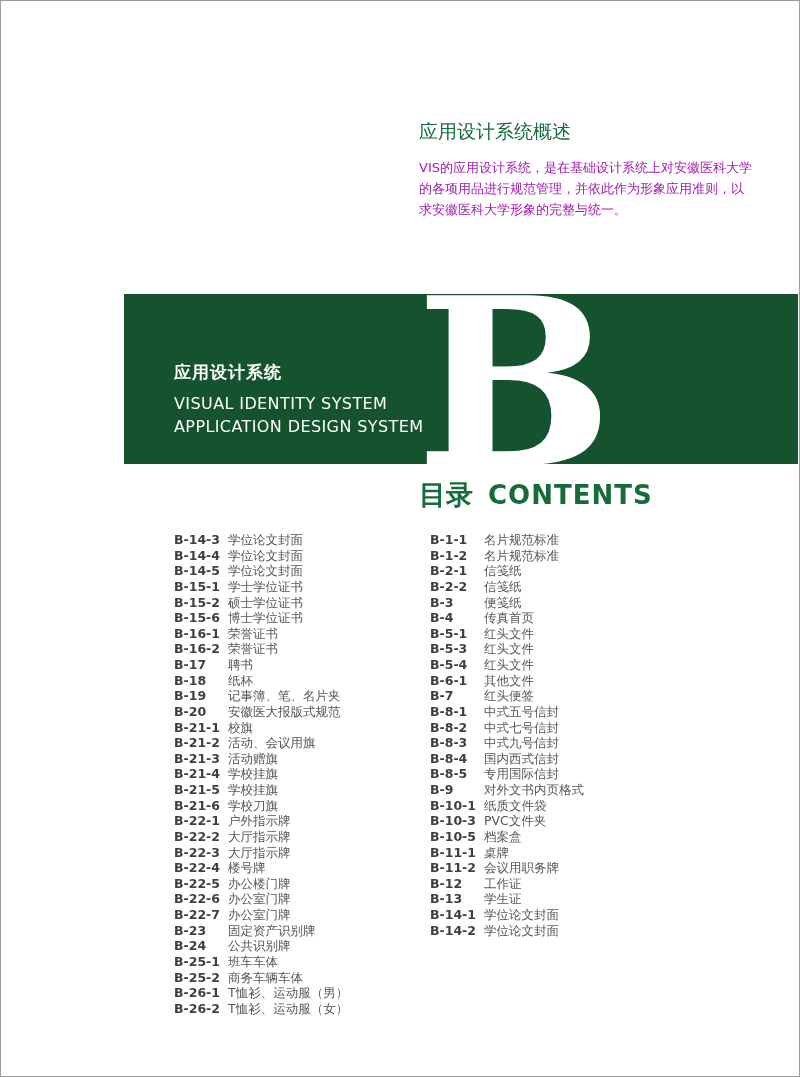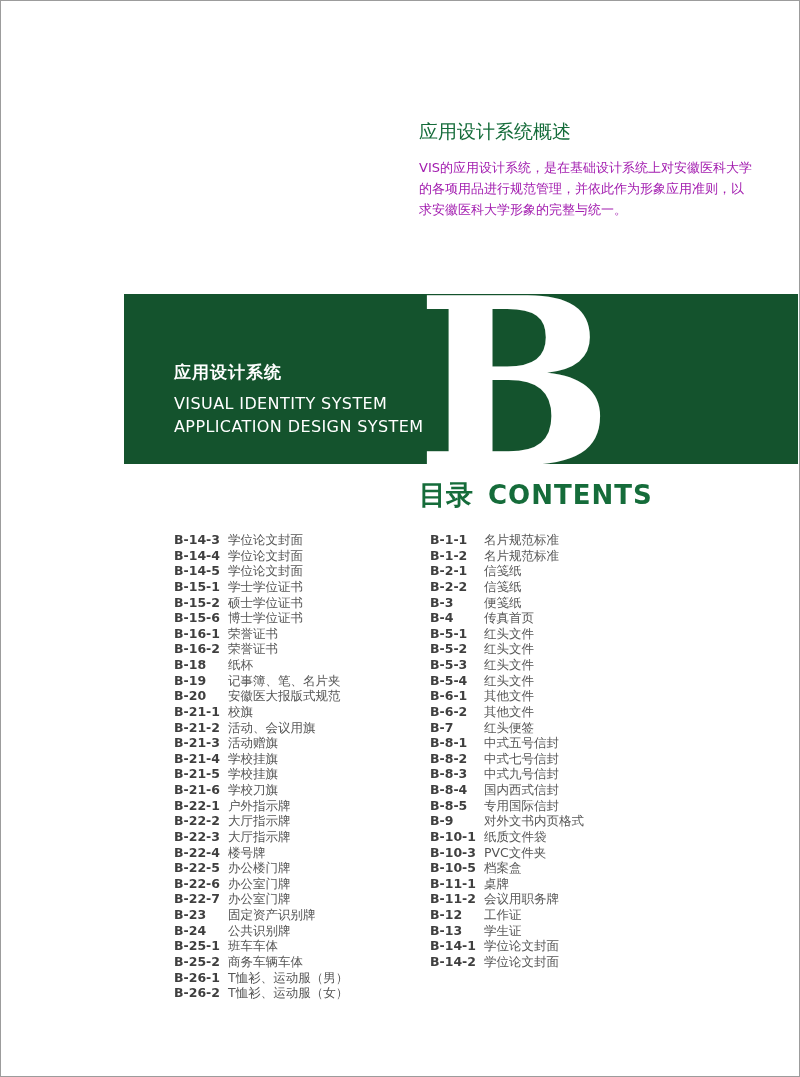--- a/index.html
+++ b/index.html
@@ -115,20 +115,21 @@
 
   <div class="toc-col" id="toc-left">
       <div class="toc-row"><span class="toc-code">B-14-3</span><span class="toc-label">学位论文封面</span></div>
       <div class="toc-row"><span class="toc-code">B-14-4</span><span class="toc-label">学位论文封面</span></div>
       <div class="toc-row"><span class="toc-code">B-14-5</span><span class="toc-label">学位论文封面</span></div>
       <div class="toc-row"><span class="toc-code">B-15-1</span><span class="toc-label">学士学位证书</span></div>
       <div class="toc-row"><span class="toc-code">B-15-2</span><span class="toc-label">硕士学位证书</span></div>
       <div class="toc-row"><span class="toc-code">B-15-6</span><span class="toc-label">博士学位证书</span></div>
       <div class="toc-row"><span class="toc-code">B-16-1</span><span class="toc-label">荣誉证书</span></div>
       <div class="toc-row"><span class="toc-code">B-16-2</span><span class="toc-label">荣誉证书</span></div>
+      <div class="toc-row"><span class="toc-code">B-17</span><span class="toc-label">聘书</span></div>
       <div class="toc-row"><span class="toc-code">B-18</span><span class="toc-label">纸杯</span></div>
       <div class="toc-row"><span class="toc-code">B-19</span><span class="toc-label">记事簿、笔、名片夹</span></div>
       <div class="toc-row"><span class="toc-code">B-20</span><span class="toc-label">安徽医大报版式规范</span></div>
       <div class="toc-row"><span class="toc-code">B-21-1</span><span class="toc-label">校旗</span></div>
       <div class="toc-row"><span class="toc-code">B-21-2</span><span class="toc-label">活动、会议用旗</span></div>
       <div class="toc-row"><span class="toc-code">B-21-3</span><span class="toc-label">活动赠旗</span></div>
       <div class="toc-row"><span class="toc-code">B-21-4</span><span class="toc-label">学校挂旗</span></div>
       <div class="toc-row"><span class="toc-code">B-21-5</span><span class="toc-label">学校挂旗</span></div>
       <div class="toc-row"><span class="toc-code">B-21-6</span><span class="toc-label">学校刀旗</span></div>
       <div class="toc-row"><span class="toc-code">B-22-1</span><span class="toc-label">户外指示牌</span></div>
@@ -146,25 +147,23 @@
       <div class="toc-row"><span class="toc-code">B-26-2</span><span class="toc-label">T恤衫、运动服（女）</span></div>
     </div>
   <div class="toc-col" id="toc-right">
       <div class="toc-row"><span class="toc-code">B-1-1</span><span class="toc-label">名片规范标准</span></div>
       <div class="toc-row"><span class="toc-code">B-1-2</span><span class="toc-label">名片规范标准</span></div>
       <div class="toc-row"><span class="toc-code">B-2-1</span><span class="toc-label">信笺纸</span></div>
       <div class="toc-row"><span class="toc-code">B-2-2</span><span class="toc-label">信笺纸</span></div>
       <div class="toc-row"><span class="toc-code">B-3</span><span class="toc-label">便笺纸</span></div>
       <div class="toc-row"><span class="toc-code">B-4</span><span class="toc-label">传真首页</span></div>
       <div class="toc-row"><span class="toc-code">B-5-1</span><span class="toc-label">红头文件</span></div>
-      <div class="toc-row"><span class="toc-code">B-5-2</span><span class="toc-label">红头文件</span></div>
       <div class="toc-row"><span class="toc-code">B-5-3</span><span class="toc-label">红头文件</span></div>
       <div class="toc-row"><span class="toc-code">B-5-4</span><span class="toc-label">红头文件</span></div>
       <div class="toc-row"><span class="toc-code">B-6-1</span><span class="toc-label">其他文件</span></div>
-      <div class="toc-row"><span class="toc-code">B-6-2</span><span class="toc-label">其他文件</span></div>
       <div class="toc-row"><span class="toc-code">B-7</span><span class="toc-label">红头便签</span></div>
       <div class="toc-row"><span class="toc-code">B-8-1</span><span class="toc-label">中式五号信封</span></div>
       <div class="toc-row"><span class="toc-code">B-8-2</span><span class="toc-label">中式七号信封</span></div>
       <div class="toc-row"><span class="toc-code">B-8-3</span><span class="toc-label">中式九号信封</span></div>
       <div class="toc-row"><span class="toc-code">B-8-4</span><span class="toc-label">国内西式信封</span></div>
       <div class="toc-row"><span class="toc-code">B-8-5</span><span class="toc-label">专用国际信封</span></div>
       <div class="toc-row"><span class="toc-code">B-9</span><span class="toc-label">对外文书内页格式</span></div>
       <div class="toc-row"><span class="toc-code">B-10-1</span><span class="toc-label">纸质文件袋</span></div>
       <div class="toc-row"><span class="toc-code">B-10-3</span><span class="toc-label">PVC文件夹</span></div>
       <div class="toc-row"><span class="toc-code">B-10-5</span><span class="toc-label">档案盒</span></div>

